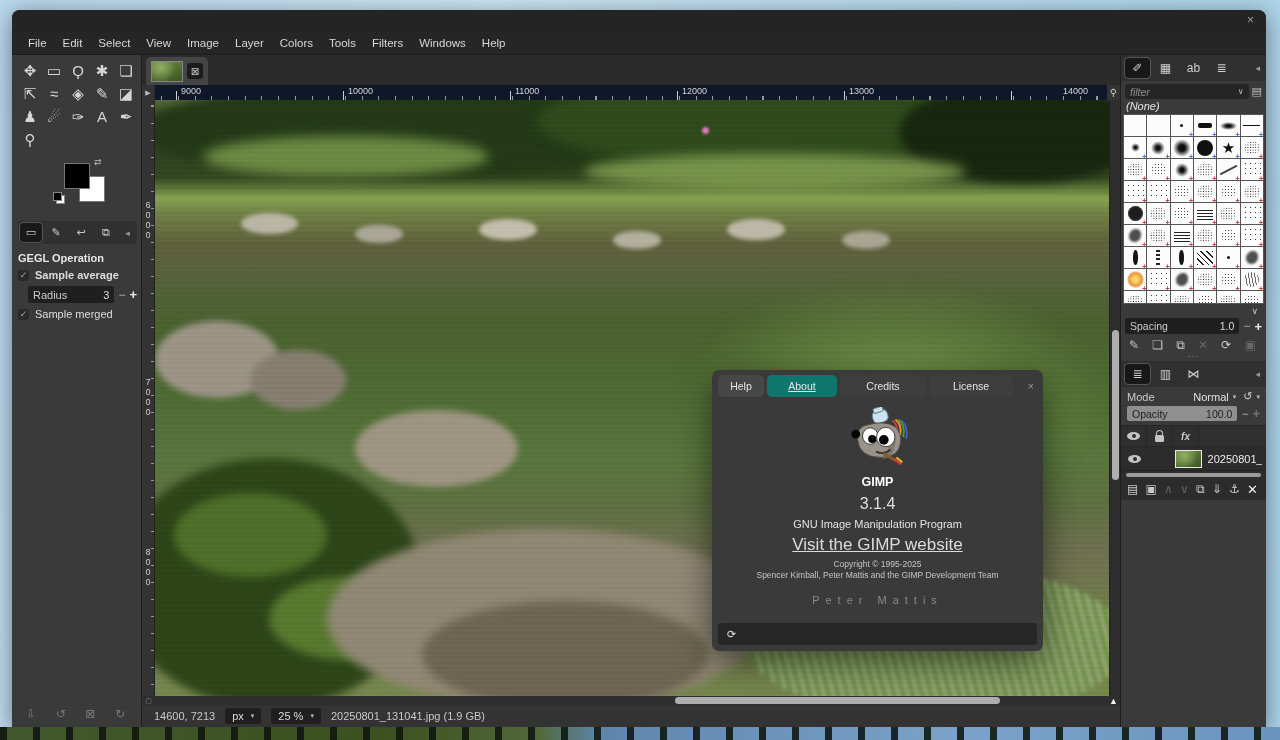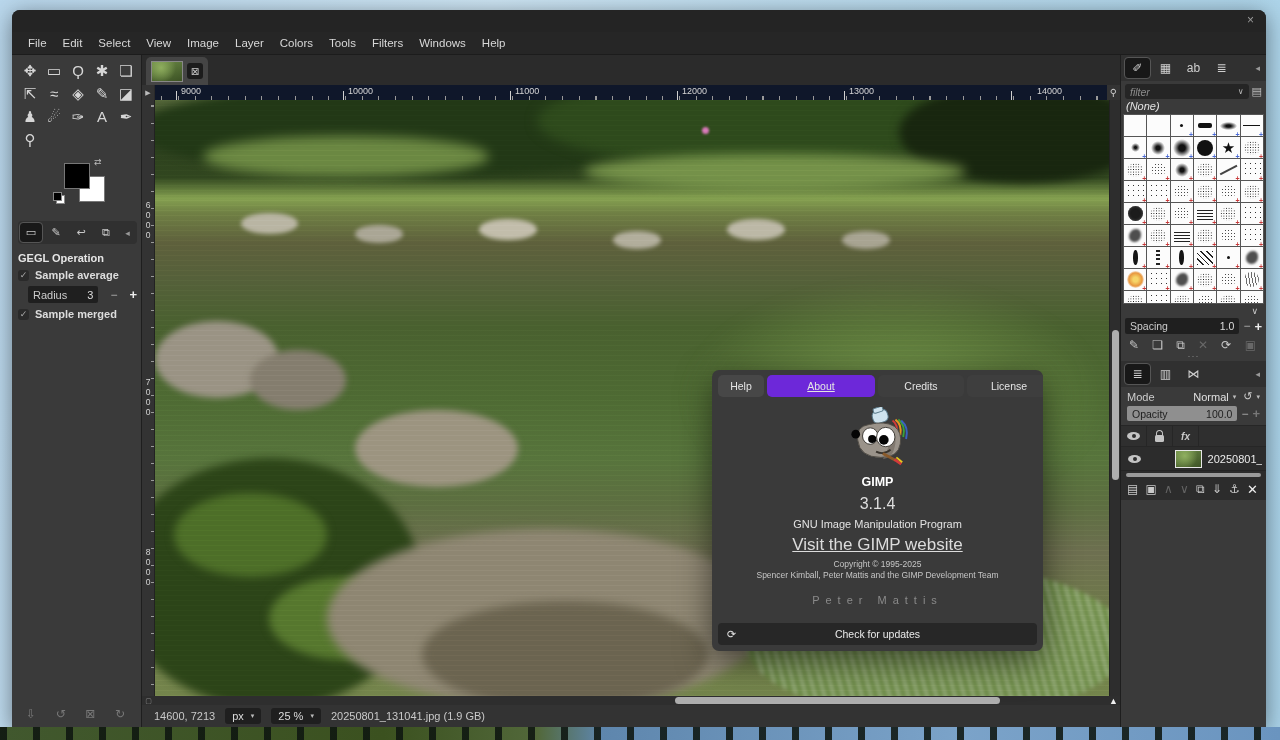--- a/index.html
+++ b/index.html
@@ -30,21 +30,21 @@
   .mini-colors{position:absolute;left:38px;top:38px;width:9px;height:9px;background:#fff;border:1px solid #888;z-index:3;}
   .mini-colors::before{content:'';position:absolute;left:-4px;top:-4px;width:7px;height:7px;background:#000;border:1px solid #888;}
   .tool-dock-tabs{display:flex;gap:3px;margin-top:8px;align-items:center;background:#303030;border-radius:4px;padding:2px;}
   .dock-tab{width:22px;height:19px;display:flex;align-items:center;justify-content:center;color:#c8c8c8;font-size:11px;border-radius:3px;}
   .dock-tab.active{background:#191919;outline:1px solid #555;}
   .dock-tab.last{margin-left:auto;font-size:9px;color:#999;}
   .tool-options{margin-top:8px;font-size:11px;color:#ddd;}
   .gegl-header{font-weight:bold;font-size:11px;color:#e6e6e6;margin-bottom:5px;}
   .check-row{display:flex;align-items:center;gap:6px;margin:5px 0;}
   .checkbox{width:11px;height:11px;border-radius:3px;background:#2a2a2a;color:#aaa;font-size:9px;line-height:11px;text-align:center;}
-  .slider-row{display:flex;align-items:center;gap:12px;margin:3px 0 3px 10px;}
+  .slider-row{display:flex;align-items:center;gap:4px;margin:3px 0 3px 10px;}
   .slider-box{flex:1;background:#1f1f1f;border-radius:2px;height:17px;display:flex;align-items:center;padding:0 5px;color:#ccc;}
   .slider-box .val{margin-left:auto;color:#ddd;}
   .minus-btn{color:#aaa;font-size:12px;} .plus-btn{color:#eee;font-size:13px;font-weight:bold;}
   .toolbox-bottom{margin-top:auto;display:flex;justify-content:space-between;padding:0 12px 4px 8px;}
   .toolbox-bottom span{color:#787878;font-size:12px;}
   
   .canvas-area{flex:1;display:flex;flex-direction:column;min-width:0;background:#2e2e2e;}
   .canvas-tabbar{height:30px;background:#2b2b2b;display:flex;align-items:flex-end;padding-left:4px;flex:0 0 auto;}
   .canvas-tab{height:28px;background:#454545;border-radius:5px 5px 0 0;display:flex;align-items:center;gap:4px;padding:0 5px;}
   .canvas-tab .thumb{width:32px;height:21px;border:1px solid #888;background:
@@ -148,21 +148,21 @@
   .layer-actions{height:22px;background:#2c2c2c;display:flex;align-items:center;justify-content:space-between;padding:0 8px 0 6px;}
   .layer-actions span{font-size:12px;color:#cacaca;}
   .layer-actions span.disabled{color:#636363;}
   .layer-actions span.strong{font-weight:bold;color:#f0f0f0;font-size:13px;}
   
   .about-dialog{position:absolute;left:712px;top:370px;width:331px;height:281px;background:#3a3a3a;border-radius:7px;
     box-shadow:0 10px 34px rgba(0,0,0,.55);display:flex;flex-direction:column;overflow:hidden;z-index:10;}
   .about-tabs{display:flex;gap:3px;align-items:center;padding:5px 6px 0 6px;}
   .about-tab{flex:0 0 auto;font-size:10.5px;color:#e4e4e4;border-radius:5px;padding:5px 0;text-align:center;background:#444;}
   .about-tab.t0{width:46px;background:#474747;}
-  .about-tab.t1{width:108px;background:#6d28d9;text-decoration:underline;}
+  .about-tab.t1{width:70px;background:#0f766e;text-decoration:underline;}
   .about-tab.t2{width:86px;background:#3e3e3e;}
   .about-tab.t3{width:84px;background:#3e3e3e;}
   .about-close{margin-left:auto;color:#9a9a9a;font-size:11px;padding-right:3px;}
   .about-body{flex:1;display:flex;flex-direction:column;align-items:center;text-align:center;}
   .about-logo{margin-top:10px;}
   .about-app{font-weight:bold;font-size:12.5px;color:#fff;margin-top:6px;}
   .about-version{font-size:16px;color:#dedede;margin-top:6px;}
   .about-tagline{font-size:11px;color:#e2e2e2;margin-top:5px;}
   .about-link{font-size:17px;color:#dcdcdc;text-decoration:underline;margin-top:5px;}
   .about-copy{font-size:8.5px;color:#c6c6c6;margin-top:4px;line-height:11px;}
@@ -238,21 +238,21 @@
         <div class="slider-row">
           <div class="slider-box">
             <span>Radius</span>
             <span class="val">3</span>
           </div>
           <span class="minus-btn">−</span>
           <span class="plus-btn">+</span>
         </div>
         <div class="check-row">
           <span class="checkbox">✓</span>
-          <span style="font-weight:bold;">Sample merged</span>
+          <span style="font-weight:normal;">Sample merged</span>
         </div>
       </div>
       <div class="toolbox-bottom">
           <span>⇩</span>
           <span>↺</span>
           <span>⊠</span>
           <span>↻</span>
         </div>
     </div>
 
@@ -264,21 +264,21 @@
         </div>
       </div>
       <div class="ruler-row">
         <div class="ruler-corner">▶</div>
         <div class="h-ruler">
             <span class="rlabel" style="left: 26px;">9000</span>
             <span class="rlabel" style="left: 193px;">10000</span>
             <span class="rlabel" style="left: 360px;">11000</span>
             <span class="rlabel" style="left: 527px;">12000</span>
             <span class="rlabel" style="left: 694px;">13000</span>
-            <span class="rlabel" style="left: 882px;">14000</span>
+            <span class="rlabel" style="left: 908px;">14000</span>
           </div>
         <div class="zoom-corner">⚲</div>
       </div>
       <div class="canvas-row">
         <div class="v-ruler">
             <span class="vlabel" style="top: 100px;">6000</span>
             <span class="vlabel" style="top: 277px;">7000</span>
             <span class="vlabel" style="top: 447px;">8000</span>
           </div>
         <div class="canvas">
@@ -665,17 +665,16 @@
     <div class="about-app">GIMP</div>
     <div class="about-version">3.1.4</div>
     <div class="about-tagline">GNU Image Manipulation Program</div>
     <div class="about-link">Visit the GIMP website</div>
     <div class="about-copy">Copyright © 1995-2025</div>
     <div class="about-authors">Spencer Kimball, Peter Mattis and the GIMP Development Team</div>
     <div class="about-signature">Peter Mattis</div>
   </div>
   <div class="about-update">
     <span class="refresh">⟳</span>
-    <span class="label">Check for updates</span>
   </div>
 </div>
 
 <div class="wallpaper-strip"></div>
 
 </body></html>

